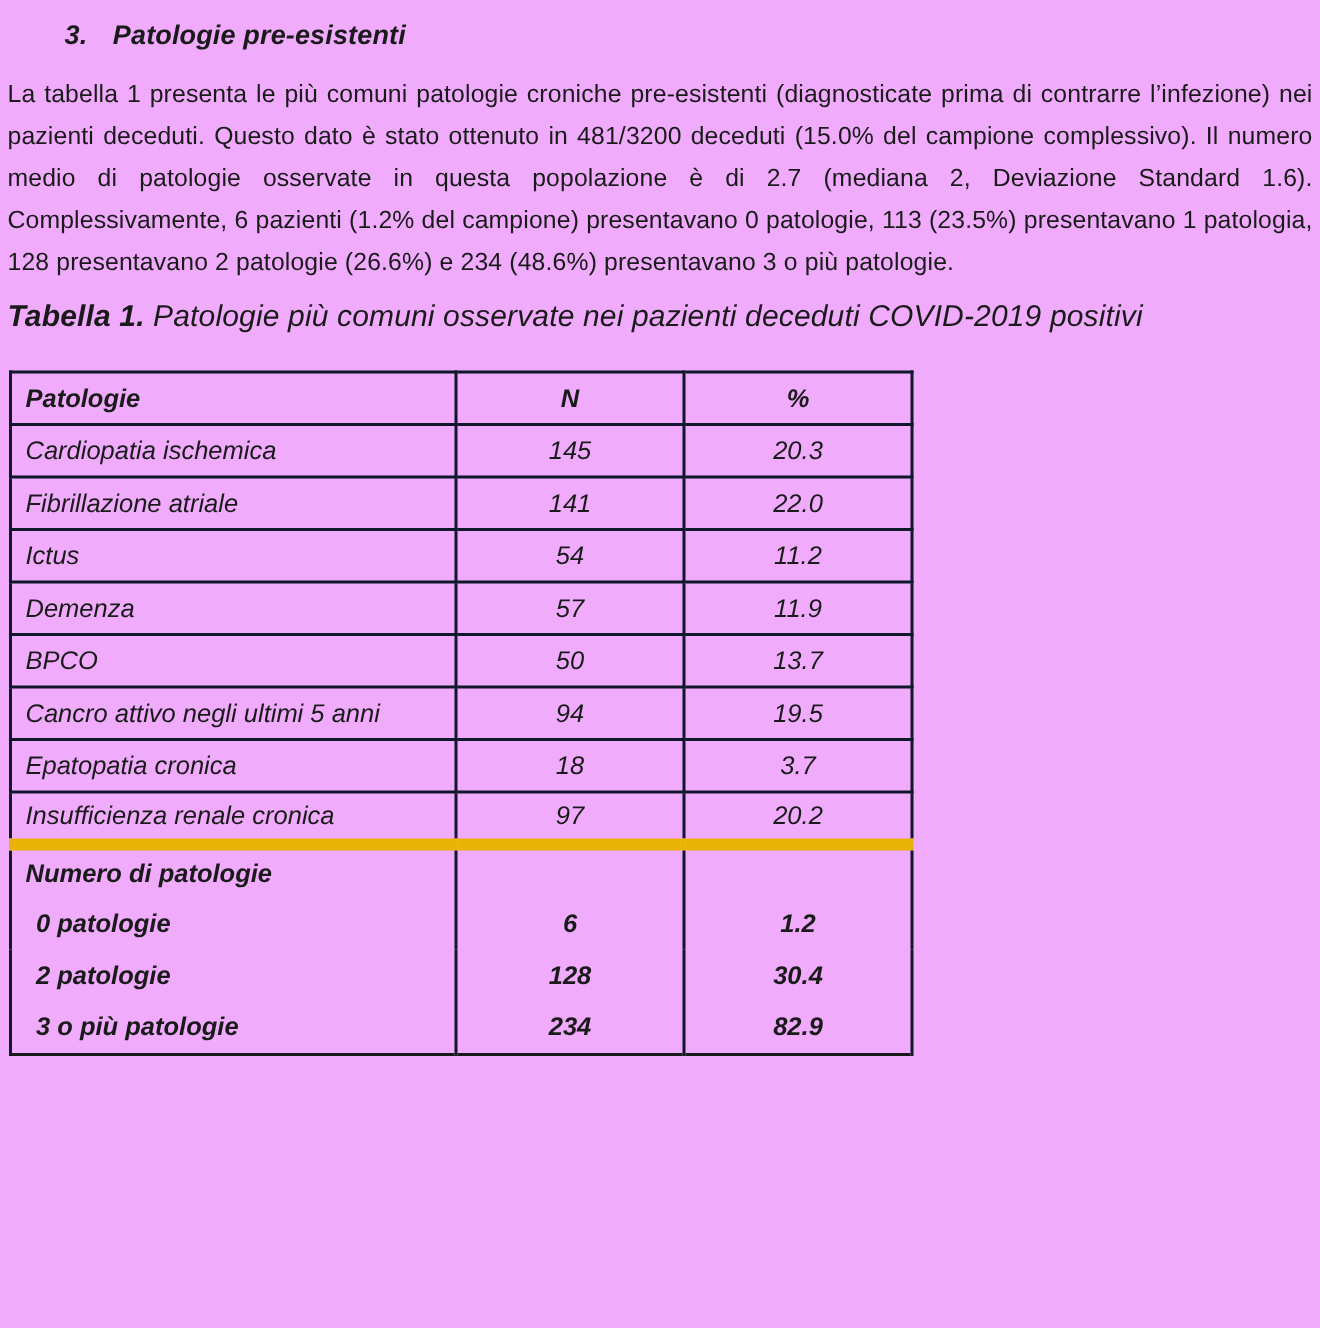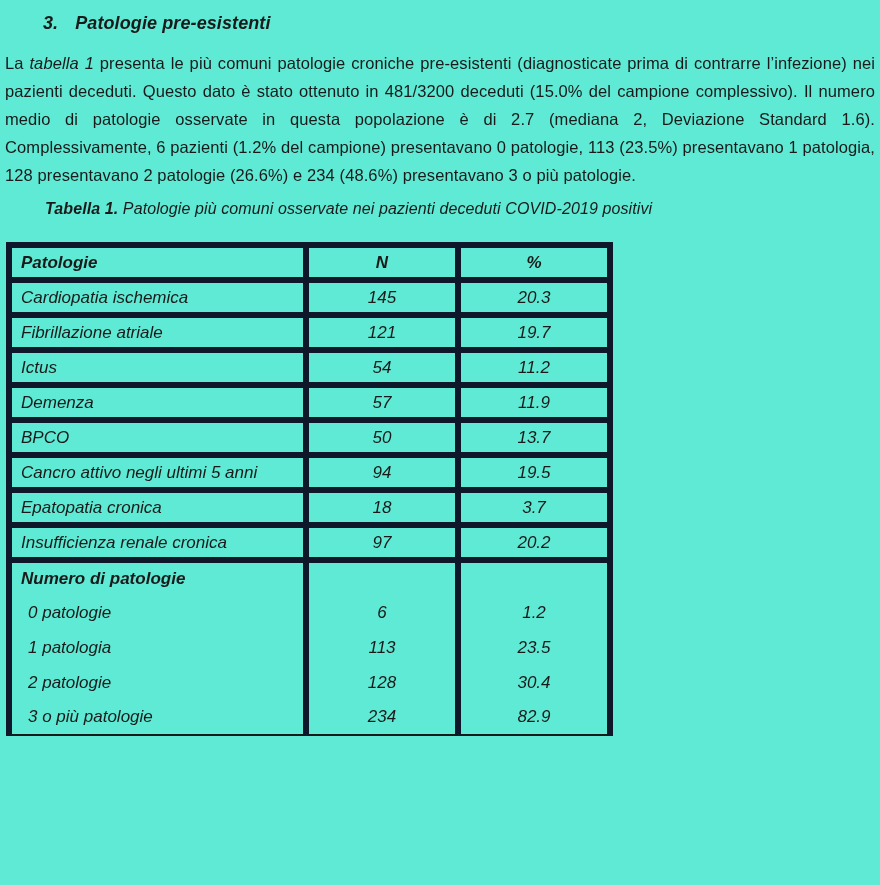--- a/index.html
+++ b/index.html
@@ -6,75 +6,74 @@
   html, body {
     width: 880px;
     background: #ffffff;
     color: #1a1a1a;
     font-family: "Liberation Sans", sans-serif;
   }
   .page {
     width: 880px;
     height: 885px;
     padding: 13px 5px 0 5px;
-    background: #5eead4;
+    background: #f0abfc;
     overflow: hidden;
   }
   .heading {
     font-size: 18px;
     font-weight: bold;
     font-style: italic;
     padding-left: 38px;
     letter-spacing: 0.1px;
   }
   .heading .num { display: inline-block; margin-right: 17px; }
   .para {
     margin-top: 15px;
     font-size: 16.5px;
     line-height: 28px;
     text-align: justify;
     letter-spacing: 0.1px;
   }
-  .para .it { font-style: italic; }
+  .para .it { }
   .caption {
     margin-top: 11px;
-    font-size: 16px;
+    font-size: 20px;
     font-style: italic;
     letter-spacing: 0.1px;
-    margin-left: 40px;
   }
   .caption .lbl { font-weight: bold; }
   table.ptable {
     margin-top: 24px;
     margin-left: 1px;
     border-collapse: collapse;
     width: 601px;
     table-layout: fixed;
   }
   table.ptable col.c1 { width: 297px; }
   table.ptable col.c2 { width: 152px; }
   table.ptable col.c3 { width: 152px; }
   .ptable th, .ptable td {
-    border: 6px solid #0f172a;
+    border: 2px solid #0f172a;
     height: 35px;
     font-size: 17px;
     font-style: italic;
     vertical-align: middle;
     text-align: center;
     padding: 0;
   }
   .ptable { border: 2px solid #1a1a1a; }
   .ptable th { font-weight: bold; }
   .ptable th.first, .ptable td.first { text-align: left; padding-left: 9px; }
   .ptable tr.section td {
-    border-top: 2px solid #eab308;
+    border-top: 8px solid #eab308;
     border-bottom: none;
     font-weight: bold;
   }
-  .ptable tr.sub td { border-top: none; border-bottom: none; }
+  .ptable tr.sub td { border-top: none; border-bottom: none; font-weight: bold; }
   .ptable tr.sub td.first { padding-left: 16px; }
 </style>
 </head>
 <body>
 
 <div class="page">
 
   <div class="heading">
     <span class="num">3.</span><span>Patologie pre-esistenti</span>
   </div>
@@ -97,22 +96,22 @@
       </tr>
     </thead>
     <tbody>
       <tr>
         <td class="first">Cardiopatia ischemica</td>
         <td>145</td>
         <td>20.3</td>
       </tr>
       <tr>
         <td class="first">Fibrillazione atriale</td>
-        <td>121</td>
-        <td>19.7</td>
+        <td>141</td>
+        <td>22.0</td>
       </tr>
       <tr>
         <td class="first">Ictus</td>
         <td>54</td>
         <td>11.2</td>
       </tr>
       <tr>
         <td class="first">Demenza</td>
         <td>57</td>
         <td>11.9</td>
@@ -141,25 +140,20 @@
         <td class="first">Numero di patologie</td>
         <td></td>
         <td></td>
       </tr>
       <tr class="sub">
         <td class="first">0 patologie</td>
         <td>6</td>
         <td>1.2</td>
       </tr>
       <tr class="sub">
-        <td class="first">1 patologia</td>
-        <td>113</td>
-        <td>23.5</td>
-      </tr>
-      <tr class="sub">
         <td class="first">2 patologie</td>
         <td>128</td>
         <td>30.4</td>
       </tr>
       <tr class="sub">
         <td class="first">3 o più patologie</td>
         <td>234</td>
         <td>82.9</td>
       </tr>
     </tbody>

